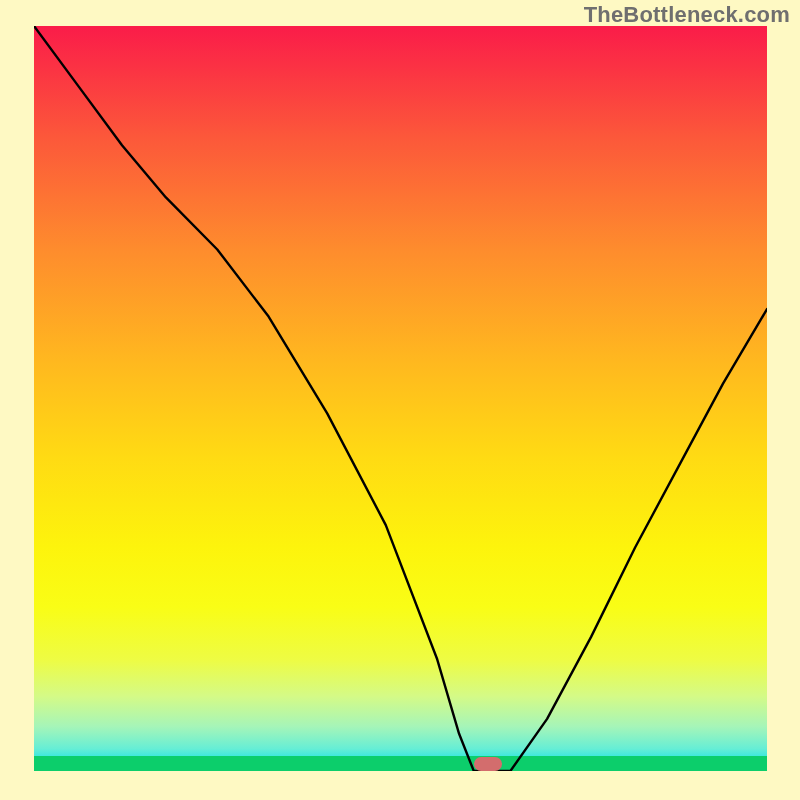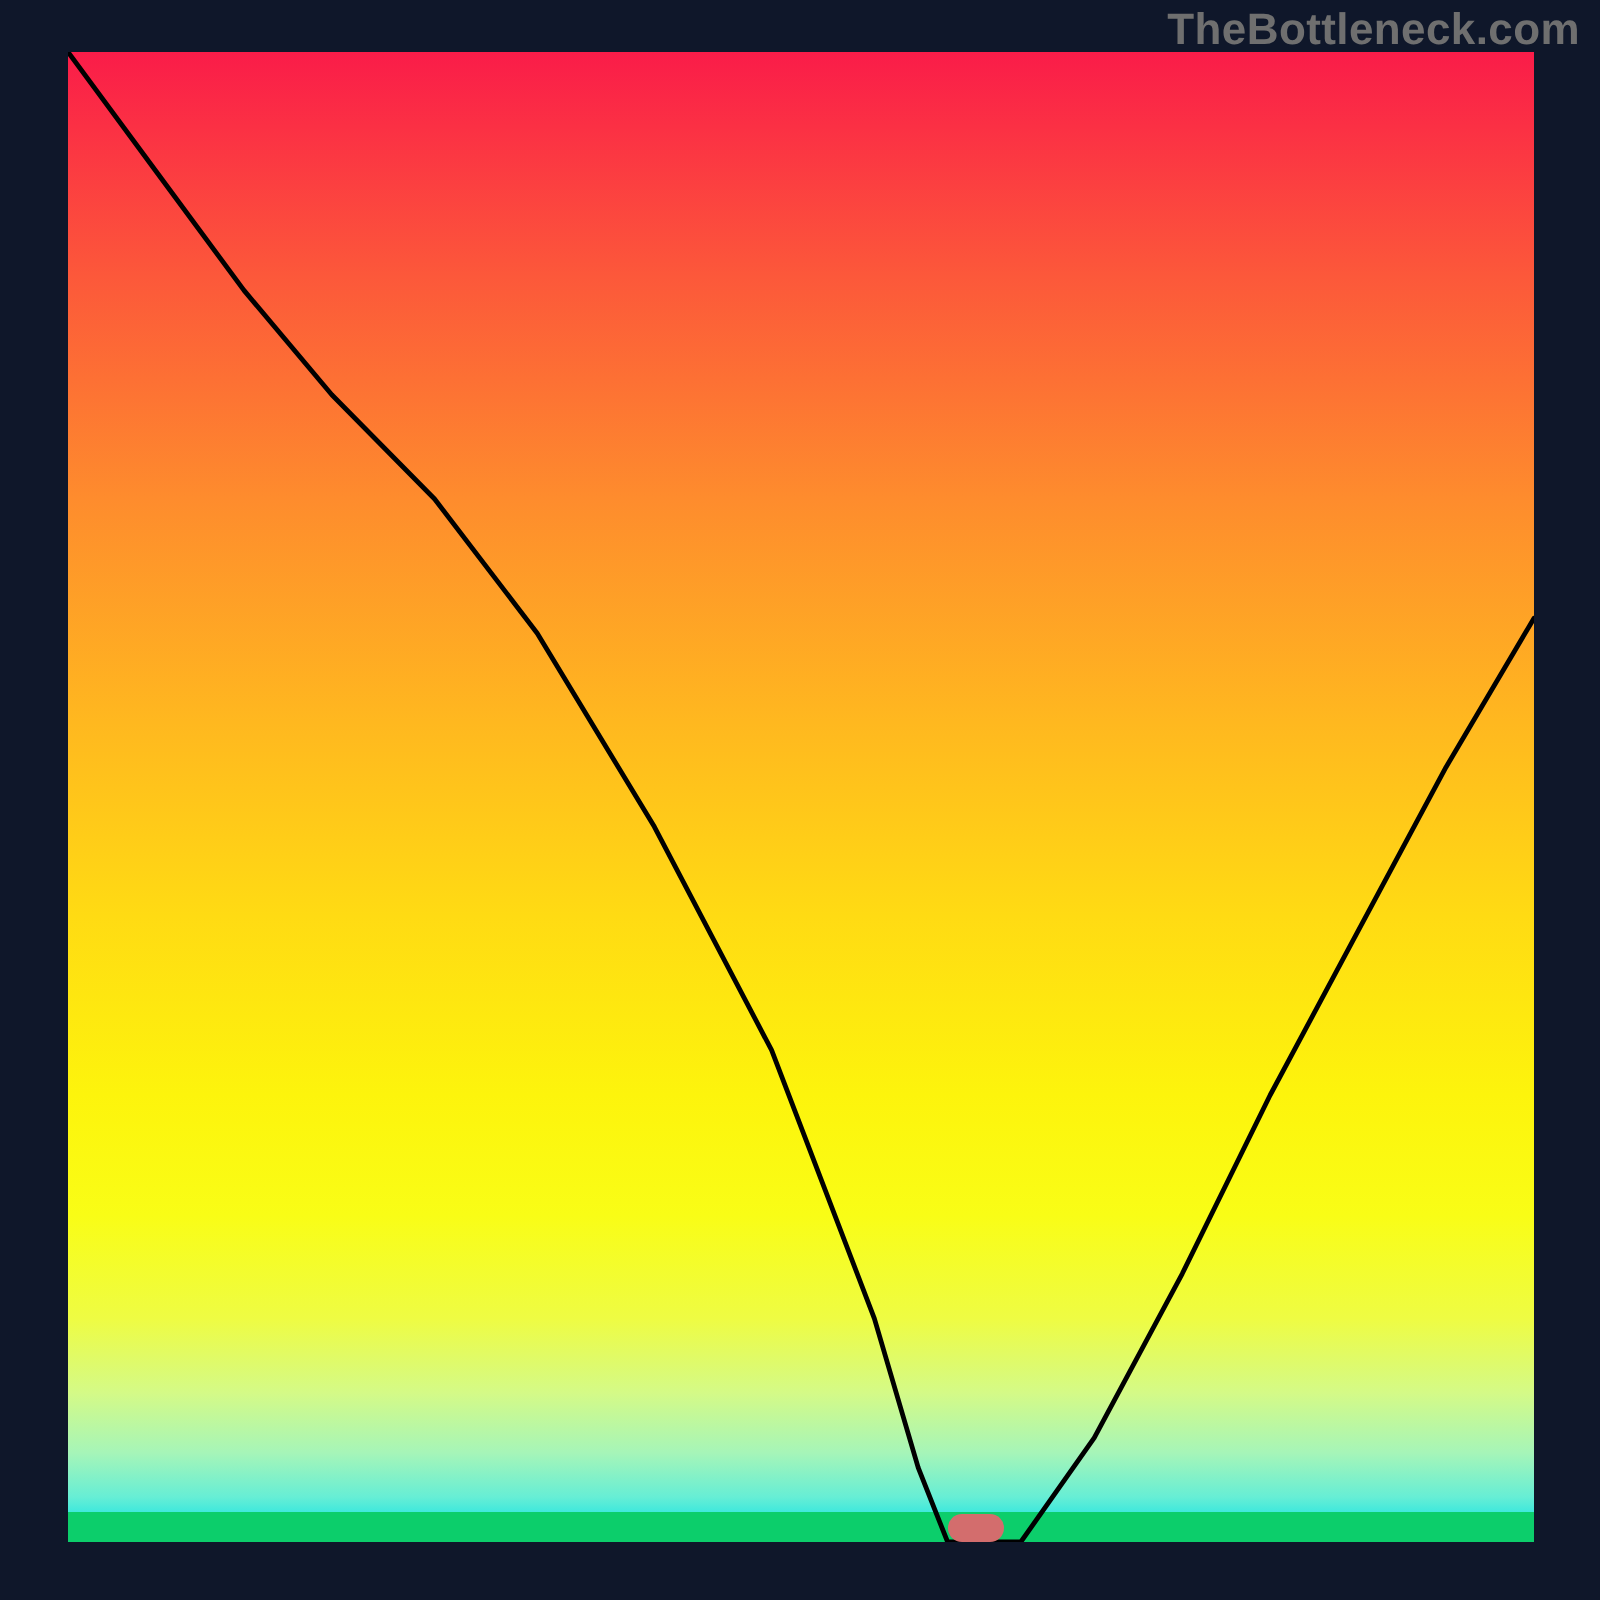--- a/index.html
+++ b/index.html
@@ -8,21 +8,21 @@
     width: 800px;
     height: 800px;
     overflow: hidden;
     background: #000;
     font-family: Arial, Helvetica, sans-serif;
   }
   .wrap {
     position: relative;
     width: 800px;
     height: 800px;
-    background: #0f172a;
+    background: #fef9c3;
   }
   .watermark {
     position: absolute;
     top: 2px;
     right: 10px;
     color: #6f6f6f;
     font-size: 22px;
     font-weight: 600;
     letter-spacing: 0.2px;
   }

